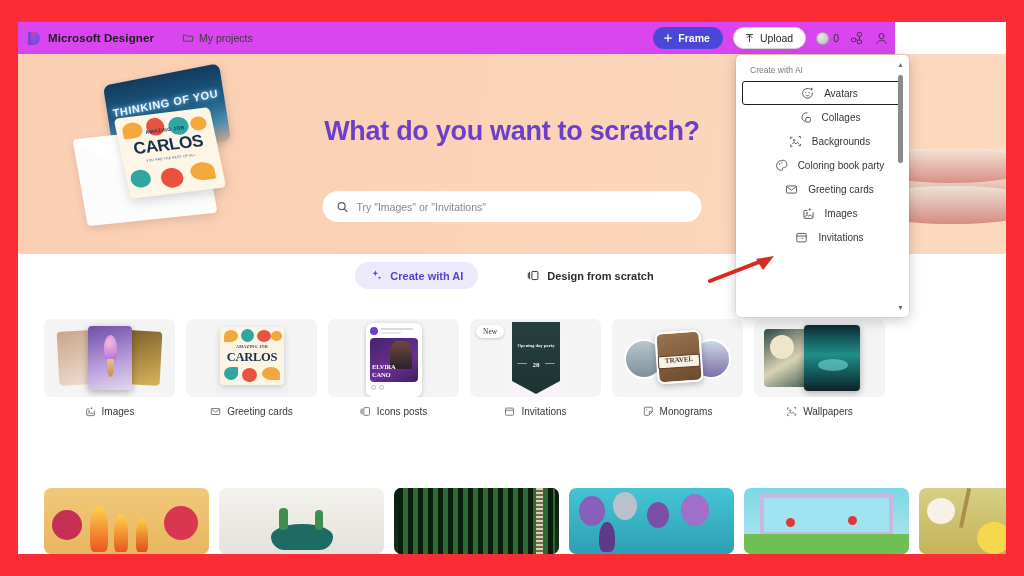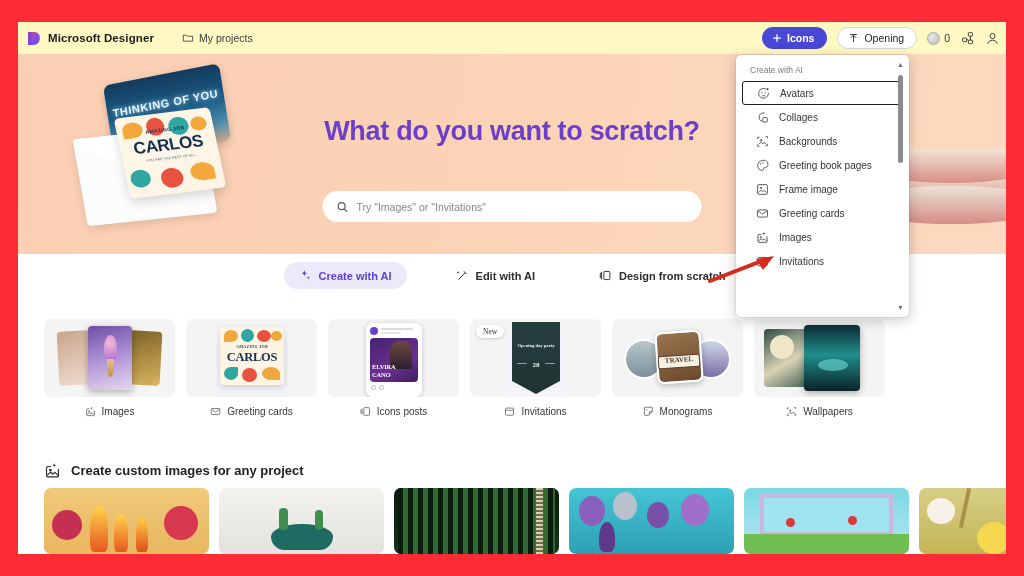--- a/index.html
+++ b/index.html
@@ -13,22 +13,22 @@
     position: absolute;
     left: 18px; top: 22px;
     width: 988px; height: 532px;
     background: #ffffff;
     overflow: hidden;
   }
 
   
   .topbar {
     position: absolute; left: 0; top: 0;
-    width: 988px; height: 32px;
-    background: #fef9c3;
+    width: 877px; height: 32px;
+    background: #d946ef;
     display: flex; 
   }
   .brand { display: flex; align-items: center; gap: 7px; margin-left: 8px; }
   .brand-logo {
     width: 15px; height: 15px; position: relative;
   }
   .brand-name {
     font-size: 11.5px; font-weight: bold; color: #1c1c1c; letter-spacing: .1px;
   }
   .myproj {
@@ -147,21 +147,21 @@
     position: absolute; left: 718px; top: 33px;
     width: 173px; height: 262px;
     background: #fff; border-radius: 5px;
     box-shadow: 0 3px 14px rgba(0,0,0,.22), 0 0 0 1px rgba(0,0,0,.05);
     padding: 8px 0 0 0; z-index: 40; overflow: hidden;
   }
   .dd-head { font-size: 8.5px; color: #7a7a7a; padding: 2px 0 6px 14px; }
   .dd-item {
     display: flex; align-items: center; gap: 10px;
     height: 24px; padding-left: 14px; margin: 0 6px;
-    font-size: 10px; color: #343434; cursor: pointer; border-radius: 3px;
+    font-size: 10px; color: #343434; cursor: pointer; border-radius: 3px; justify-content: center;
   }
   .dd-item.sel { border: 1px solid #1f1f1f; }
   .dd-scroll {
     position: absolute; right: 4px; top: 6px;
     width: 9px; height: 250px;
   }
   .dd-thumb {
     position: absolute; top: 14px; left: 2px; width: 5px; height: 88px;
     background: #8a8a8a; border-radius: 3px;
   }
@@ -249,30 +249,30 @@
       <span>My projects</span>
     </div>
 
     <div class="topright">
       <button class="btn-create">
         <span>
           <svg width="10" height="10" viewBox="0 0 12 12" stroke="#fff" stroke-width="1.5">
               <path d="M6 1.5v9M1.5 6h9"></path>
             </svg>
         </span>
-        <span>Icons</span>
+        <span>Frame</span>
       </button>
 
       <button class="btn-upload">
         <span>
           <svg width="11" height="11" viewBox="0 0 14 14" fill="none" stroke="#333" stroke-width="1.2">
             <path d="M7 11.5V3M3.6 6.2L7 2.8l3.4 3.4M2.6 2h8.8"></path>
           </svg>
         </span>
-        <span>Opening</span>
+        <span>Upload</span>
       </button>
 
       <div class="credits">
         <span class="coin"></span>
         <span>0</span>
       </div>
 
       <span class="icon-btn">
         <svg width="15" height="15" viewBox="0 0 18 18" fill="none" stroke="#3b3b3b" stroke-width="1.2">
           <rect x="10" y="2" width="5" height="4.2" rx="1"></rect>
@@ -369,33 +369,23 @@
     </div>
 
     <div class="dd-item">
       <span>
         <svg width="13" height="13" viewBox="0 0 16 16" fill="none" stroke="#4a4a4a" stroke-width="1.1">
           <path d="M8 2a6 6 0 0 0 0 12c1 0 1.4-.7 1.1-1.4-.4-1 .3-1.9 1.4-1.9h1.1A4.4 4.4 0 0 0 8 2z"></path>
           <circle cx="5.6" cy="6" r=".8" fill="#4a4a4a" stroke="none"></circle>
           <circle cx="8.6" cy="4.8" r=".8" fill="#4a4a4a" stroke="none"></circle>
         </svg>
       </span>
-      <span>Greeting book pages</span>
-    </div>
-
-    <div class="dd-item">
-      <span>
-        <svg width="13" height="13" viewBox="0 0 16 16" fill="none" stroke="#4a4a4a" stroke-width="1.1">
-          <rect x="2" y="2" width="12" height="12" rx="1.4"></rect>
-          <circle cx="6" cy="6.2" r=".9"></circle>
-            <path d="M3.4 11.6l2.8-2.8 2 2 2-1.8 2.4 2.6"></path>
-        </svg>
-      </span>
-      <span>Frame image</span>
-    </div>
+      <span>Coloring book party</span>
+    </div>
+
 
     <div class="dd-item">
       <span>
         <svg width="13" height="13" viewBox="0 0 16 16" fill="none" stroke="#4a4a4a" stroke-width="1.1">
           <rect x="1.8" y="3.6" width="12.4" height="8.8" rx="1.4"></rect>
             <path d="M2.2 4.6L8 8.8l5.8-4.2"></path>
         </svg>
       </span>
       <span>Greeting cards</span>
     </div>
@@ -440,29 +430,20 @@
 
   <div class="moderow">
     <div class="mode active">
       <span>
         <svg width="13" height="13" viewBox="0 0 16 16" fill="#6142d4">
           <path d="M6.6 1.6l1 2.6 2.6 1-2.6 1-1 2.6-1-2.6-2.6-1 2.6-1z"></path>
           <path d="M11.6 8.8l.6 1.5 1.5.6-1.5.6-.6 1.5-.6-1.5-1.5-.6 1.5-.6z"></path>
         </svg>
       </span>
       <span>Create with AI</span>
-    </div>
-    <div class="mode">
-      <span>
-        <svg width="13" height="13" viewBox="0 0 16 16" fill="none" stroke="#333" stroke-width="1.2">
-          <path d="M3 13L11.4 4.6M9.6 2.8l3.6 3.6"></path>
-            <path d="M2.6 2.4l.5 1.3 1.3.5-1.3.5-.5 1.3-.5-1.3L.8 4.2l1.3-.5z" fill="#333" stroke="none"></path>
-        </svg>
-      </span>
-      <span>Edit with AI</span>
     </div>
     <div class="mode">
       <span>
         <svg width="13" height="13" viewBox="0 0 16 16" fill="none" stroke="#333" stroke-width="1.2">
           <rect x="6" y="3" width="7.4" height="10" rx="1.2"></rect>
             <path d="M3.2 3.4v9.2M1.6 4.6v6.8"></path>
         </svg>
       </span>
       <span>Design from scratch</span>
     </div>
@@ -596,31 +577,20 @@
             <circle cx="6.2" cy="6.6" r="1"></circle>
               <path d="M3.6 11.4l2.6-2.6 2.2 2.2 2-2 2 2.4"></path>
           </svg>
         </span>
         <span>Wallpapers</span>
       </div>
 
     </div>
   </div>
 
-  <div class="sectitle">
-    <span>
-      <svg width="17" height="17" viewBox="0 0 16 16" fill="none" stroke="#2b2b2b" stroke-width="1.1">
-        <path d="M13.6 6.6v6.2a1.2 1.2 0 0 1-1.2 1.2H3.6a1.2 1.2 0 0 1-1.2-1.2V5.4a1.2 1.2 0 0 1 1.2-1.2h3"></path>
-        <circle cx="6" cy="7.6" r=".8"></circle>
-          <path d="M3.2 12.4l3-3 2 2 2-1.8 3 3"></path>
-        <path d="M9.6 1.2l.5 1.4 1.4.5-1.4.5-.5 1.4-.5-1.4-1.4-.5 1.4-.5z" fill="#2b2b2b" stroke="none"></path>
-      </svg>
-    </span>
-    <span>Create custom images for any project</span>
-  </div>
 
   <div class="gallery">
     <div class="gitem" style="background:linear-gradient(180deg,#f0c97a,#e8b65f)">
       <span class="blob" style="left:8px;top:22px;width:30px;height:30px;background:#c42f52"></span>
       <span class="blob" style="left:120px;top:18px;width:34px;height:34px;background:#d8384f"></span>
       <span style="position:absolute;left:46px;top:18px;width:18px;height:46px;background:linear-gradient(180deg,#ffd24b,#e8571e);border-radius:50% 50% 20% 20%"></span>
       <span style="position:absolute;left:70px;top:26px;width:14px;height:38px;background:linear-gradient(180deg,#ffd24b,#e8571e);border-radius:50% 50% 20% 20%"></span>
       <span style="position:absolute;left:92px;top:30px;width:12px;height:34px;background:linear-gradient(180deg,#ffcf44,#e04d19);border-radius:50% 50% 20% 20%"></span>
     </div>
 

